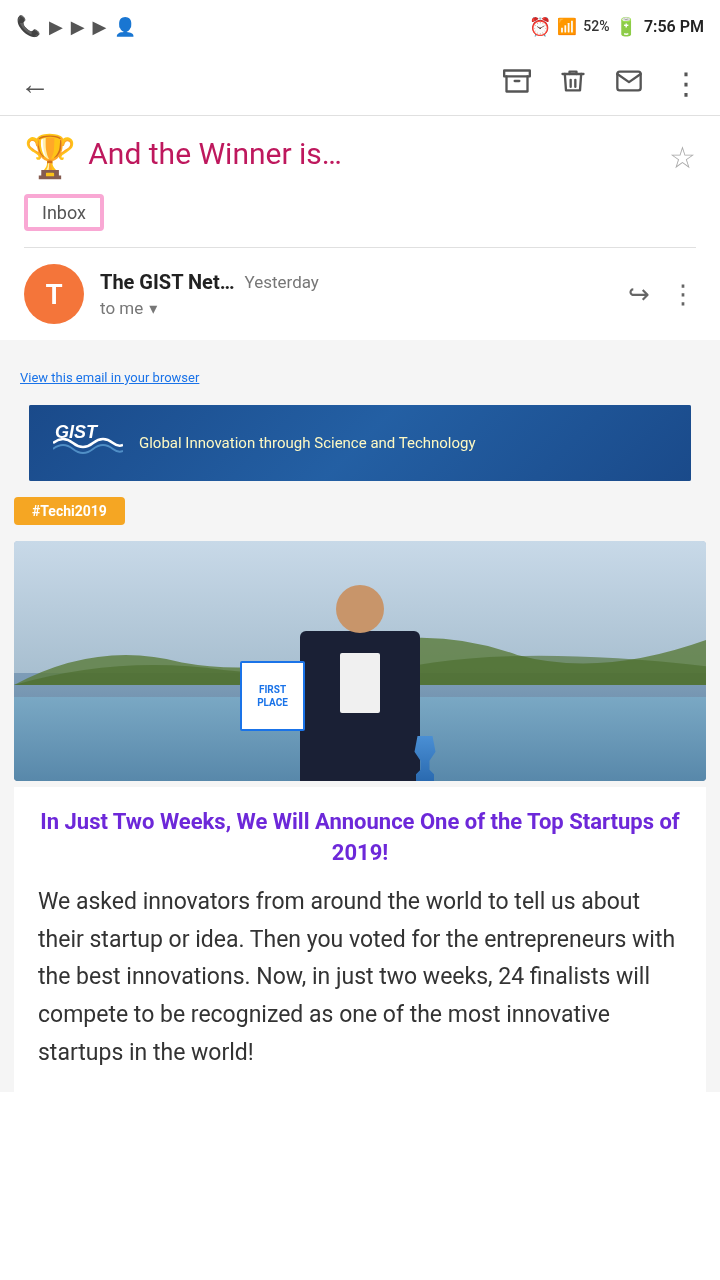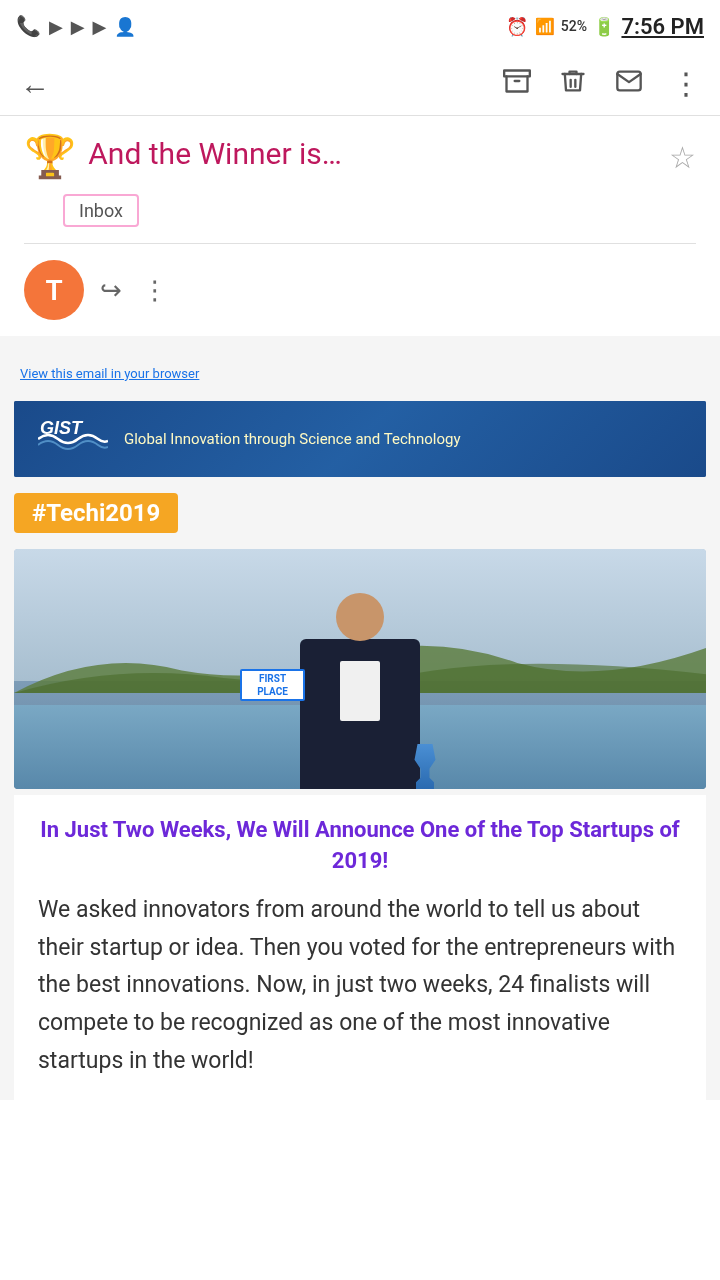--- a/index.html
+++ b/index.html
@@ -28,24 +28,23 @@
     }
     .status-bar-right {
       display: flex;
       align-items: center;
       gap: 6px;
       font-size: 18px;
       font-weight: 500;
       color: #333;
     }
     .time-text {
-      font-size: 22px;
+      font-size: 16px;
       font-weight: 600;
       color: #222;
-      text-decoration: underline;
     }
 
     
     .toolbar {
       display: flex;
       align-items: center;
       justify-content: space-between;
       padding: 10px 20px;
       border-bottom: 1px solid #e0e0e0;
       background: #fff;
@@ -97,27 +96,26 @@
       margin-top: 4px;
       cursor: pointer;
     }
 
     
     .inbox-badge {
       margin: 6px 24px 16px 24px;
     }
     .badge {
       display: inline-block;
-      border: 2px solid #f9a8d4;
+      border: 4px solid #f9a8d4;
       border-radius: 4px;
       padding: 4px 14px;
       font-size: 18px;
       color: #555;
       background: #fff;
-      margin-left: 39px;
     }
 
     
     .sender-row {
       display: flex;
       align-items: center;
       padding: 16px 24px;
       gap: 16px;
       background: #fff;
     }
@@ -185,21 +183,21 @@
       display: block;
     }
 
     
     .gist-banner {
       background: #1a4a8a;
       padding: 18px 24px;
       display: flex;
       align-items: center;
       gap: 16px;
-      margin: 0 14px;
+      margin: 0 29px;
       border-radius: 2px;
       position: relative;
       overflow: hidden;
     }
     .gist-banner::before {
       content: '';
       position: absolute;
       top: 0; left: 0; right: 0; bottom: 0;
       background: linear-gradient(135deg, #1a4a8a 0%, #2563a8 50%, #1a4a8a 100%);
       opacity: 0.85;
@@ -334,20 +332,30 @@
 </div>
 
 <div class="inbox-badge">
   <span class="badge">Inbox</span>
 </div>
 
 <div class="section-divider"></div>
 
 <div class="sender-row">
   <div class="avatar">T</div>
+  <div class="sender-info">
+    <div class="sender-name-row">
+      <span class="sender-name">The GIST Net…</span>
+      <span class="sender-time">Yesterday</span>
+    </div>
+    <div class="sender-to">
+      <span>to me</span>
+      <span class="chevron-icon">▾</span>
+    </div>
+  </div>
   <div class="sender-actions">
     <span style="font-size:26px; color:#666; display:inline-block; transform: scaleX(-1);">↩</span>
     <span style="font-size:26px; color:#666;">⋮</span>
   </div>
 </div>
 
 <div class="email-content-area">
 
   <a class="view-in-browser">View this email in your browser</a>
 
@@ -357,21 +365,21 @@
 
         <path d="M0,20 Q10,12 20,20 Q30,28 40,20 Q50,12 60,20 Q65,24 70,22" stroke="#fff" stroke-width="2.5" fill="none"></path>
         <path d="M0,26 Q10,18 20,26 Q30,34 40,26 Q50,18 60,26 Q65,30 70,28" stroke="#6ad" stroke-width="2" fill="none" opacity="0.7"></path>
         <text x="2" y="15" font-size="18" font-weight="700" fill="#fff" font-style="italic" font-family="Arial">GIST</text>
       </svg>
     </div>
     <span class="gist-tagline">Global Innovation through Science and Technology</span>
   </div>
 
   <div class="hashtag-row">
-    <span class="hashtag-badge" style="background:#f5a623; color:#fff; font-size:24px; font-weight:700; padding:6px 18px; border-radius:4px; display:inline-block;">#Techi2019</span>
+    <span class="hashtag-badge" style="background:#f5a623; color:#fff; font-size:14px; font-weight:700; padding:6px 18px; border-radius:4px; display:inline-block;">#Techi2019</span>
   </div>
 
   <div class="winner-image-container">
 
     <div style="position:absolute; top:0; left:0; right:0; height:55%; background: linear-gradient(180deg, #c8d9e8 0%, #a8bfd0 100%); z-index:0;"></div>
 
     <div style="position:absolute; bottom:0; left:0; right:0; height:35%; background: linear-gradient(180deg, #7aa8c4 0%, #5888aa 100%); z-index:0;"></div>
 
     <div style="position:absolute; top:35%; left:0; right:0; height:25%; z-index:1;">
       <svg width="100%" height="100%" viewBox="0 0 660 80" preserveAspectRatio="none">
@@ -381,21 +389,21 @@
     </div>
 
     <div style="position:absolute; bottom:0; left:50%; transform:translateX(-50%); z-index:3; display:flex; flex-direction:column; align-items:center;">
 
       <div style="width:48px; height:48px; border-radius:50%; background:#c8956a; margin-bottom:-2px; position:relative; z-index:2;"></div>
 
       <div style="width:120px; height:150px; background:#1a2035; border-radius:6px 6px 0 0; position:relative; display:flex; align-items:flex-start; justify-content:center; padding-top:12px;">
 
         <div style="width:40px; height:60px; background:#f0f0f0; border-radius:2px; margin-top:10px;"></div>
 
-        <div style="position:absolute; left:-60px; top:30px; background:#fff; border:2px solid #1a73e8; padding:1px 8px; border-radius:2px; font-size:10px; font-weight:700; color:#1a73e8; text-align:center; line-height:1.3; width:65px;">FIRST PLACE</div>
+        <div style="position:absolute; left:-60px; top:30px; background:#fff; border:2px solid #1a73e8; padding:20px 8px; border-radius:2px; font-size:10px; font-weight:700; color:#1a73e8; text-align:center; line-height:1.3; width:65px;">FIRST PLACE</div>
 
         <div style="position:absolute; right:-20px; bottom:0; width:30px; height:45px; background: linear-gradient(180deg, #4a8fd4 0%, #2a6ab0 100%); clip-path: polygon(25% 0%, 75% 0%, 85% 35%, 65% 55%, 65% 75%, 80% 85%, 80% 100%, 20% 100%, 20% 85%, 35% 75%, 35% 55%, 15% 35%);"></div>
       </div>
     </div>
   </div>
 
   <div class="email-text-area">
     <p class="email-headline">In Just Two Weeks, We Will Announce One of the Top Startups of 2019!</p>
     <p class="email-body">We asked innovators from around the world to tell us about their startup or idea. Then you voted for the entrepreneurs with the best innovations. Now, in just two weeks, 24 finalists will compete to be recognized as one of the most innovative startups in the world!</p>
   </div>

